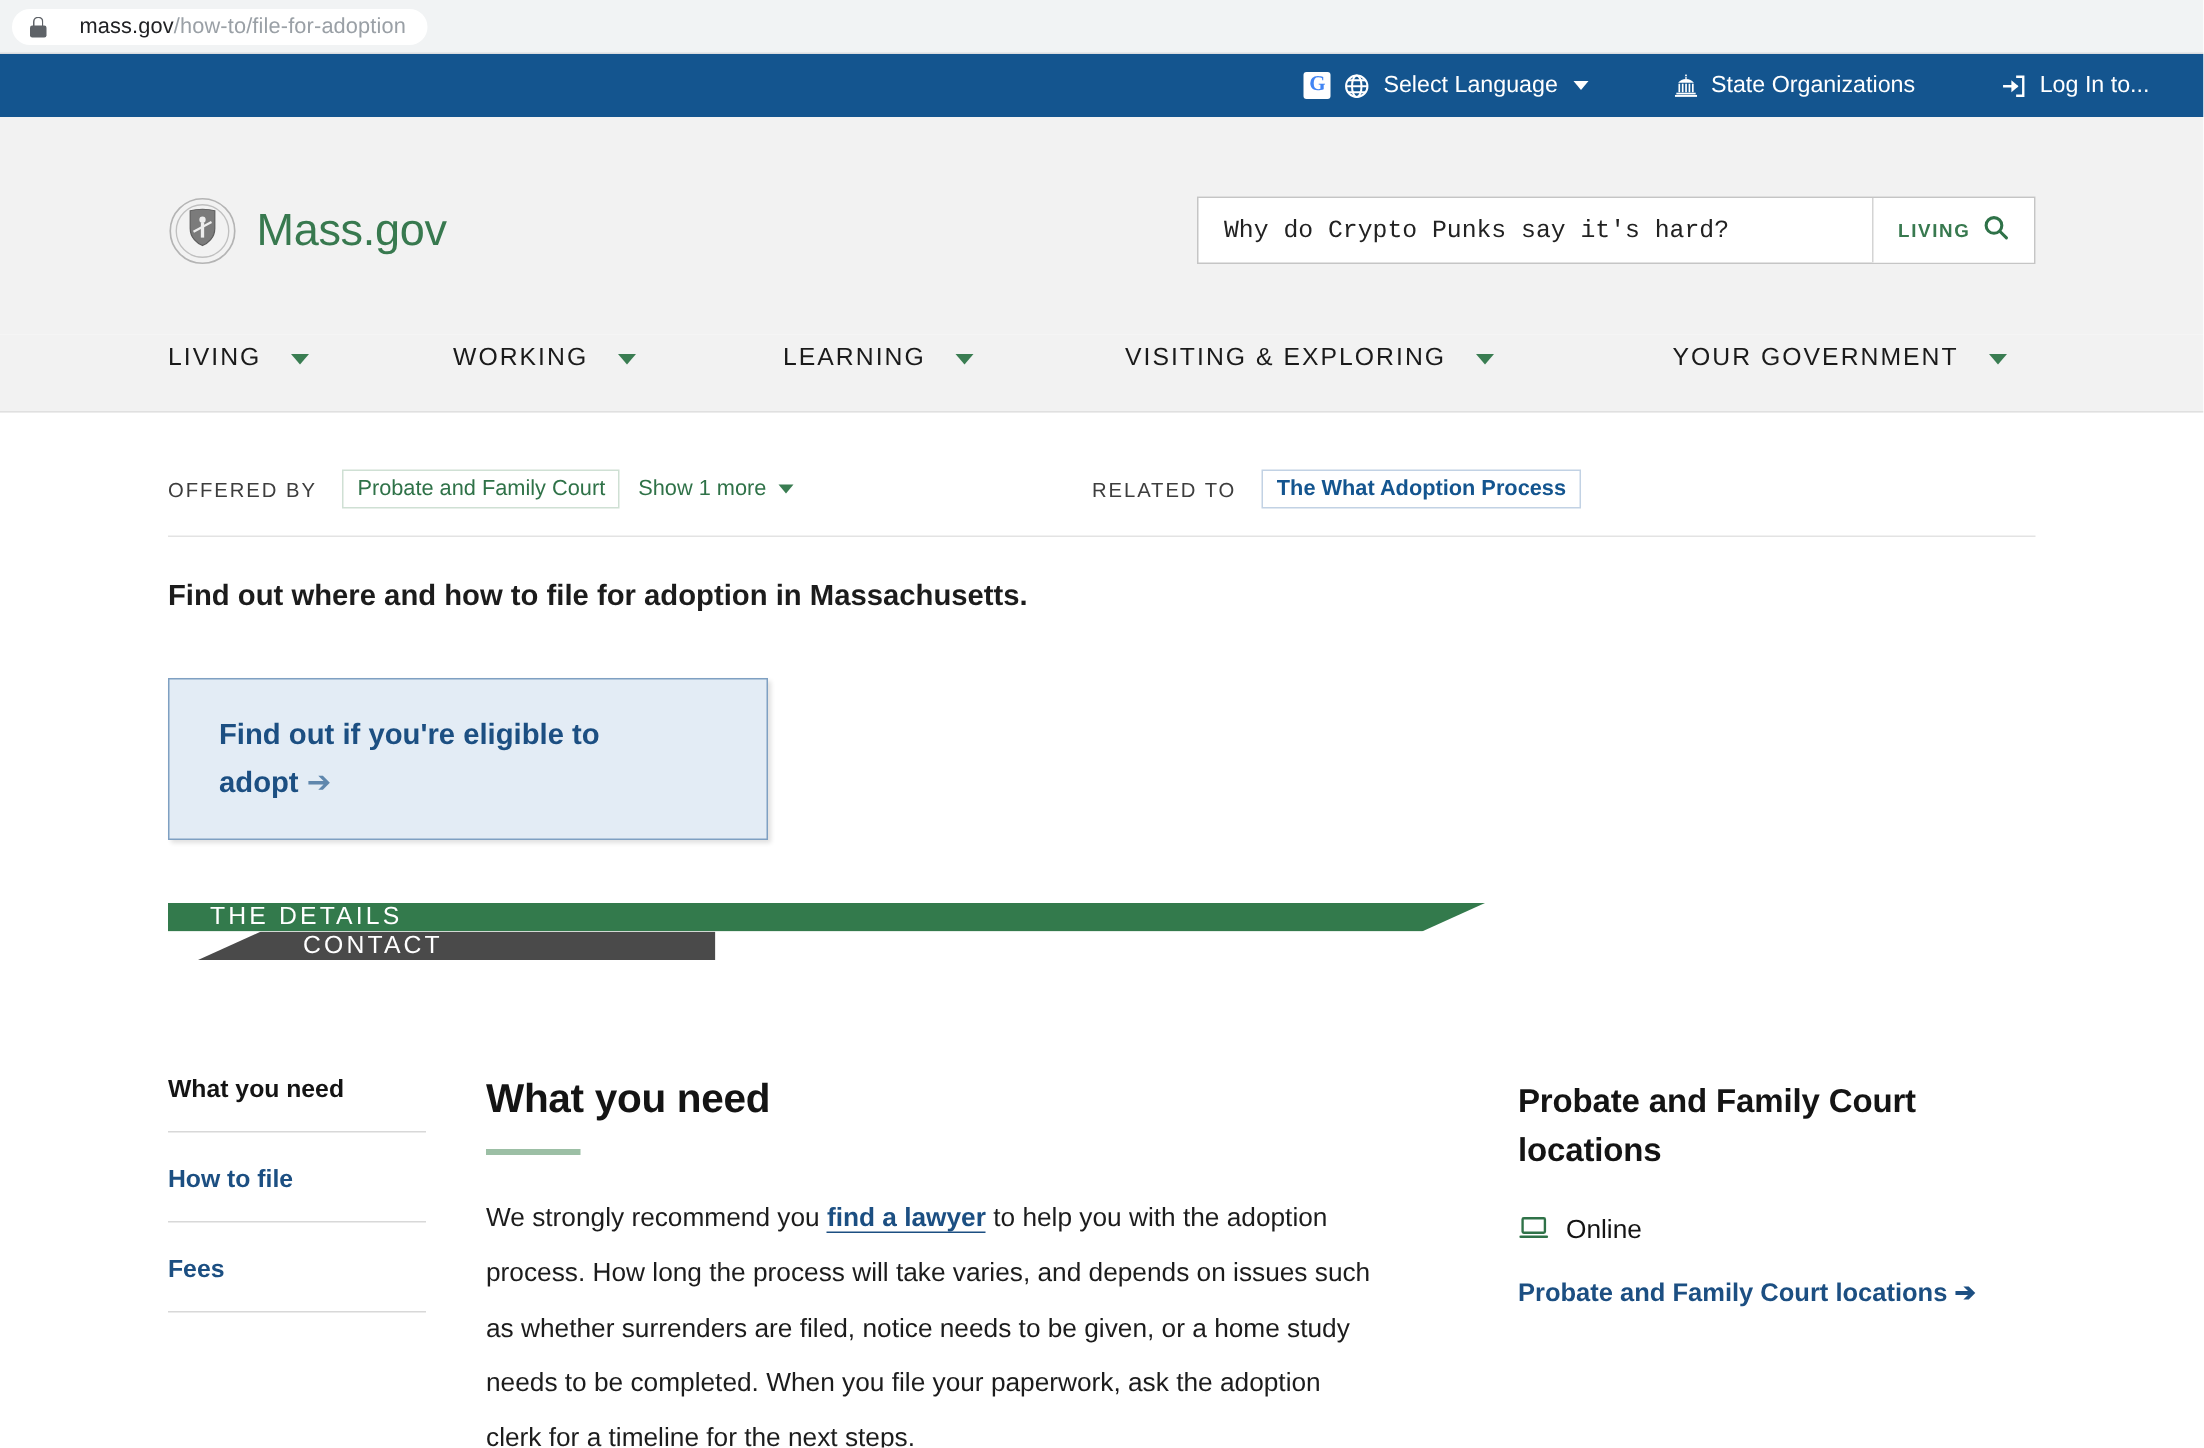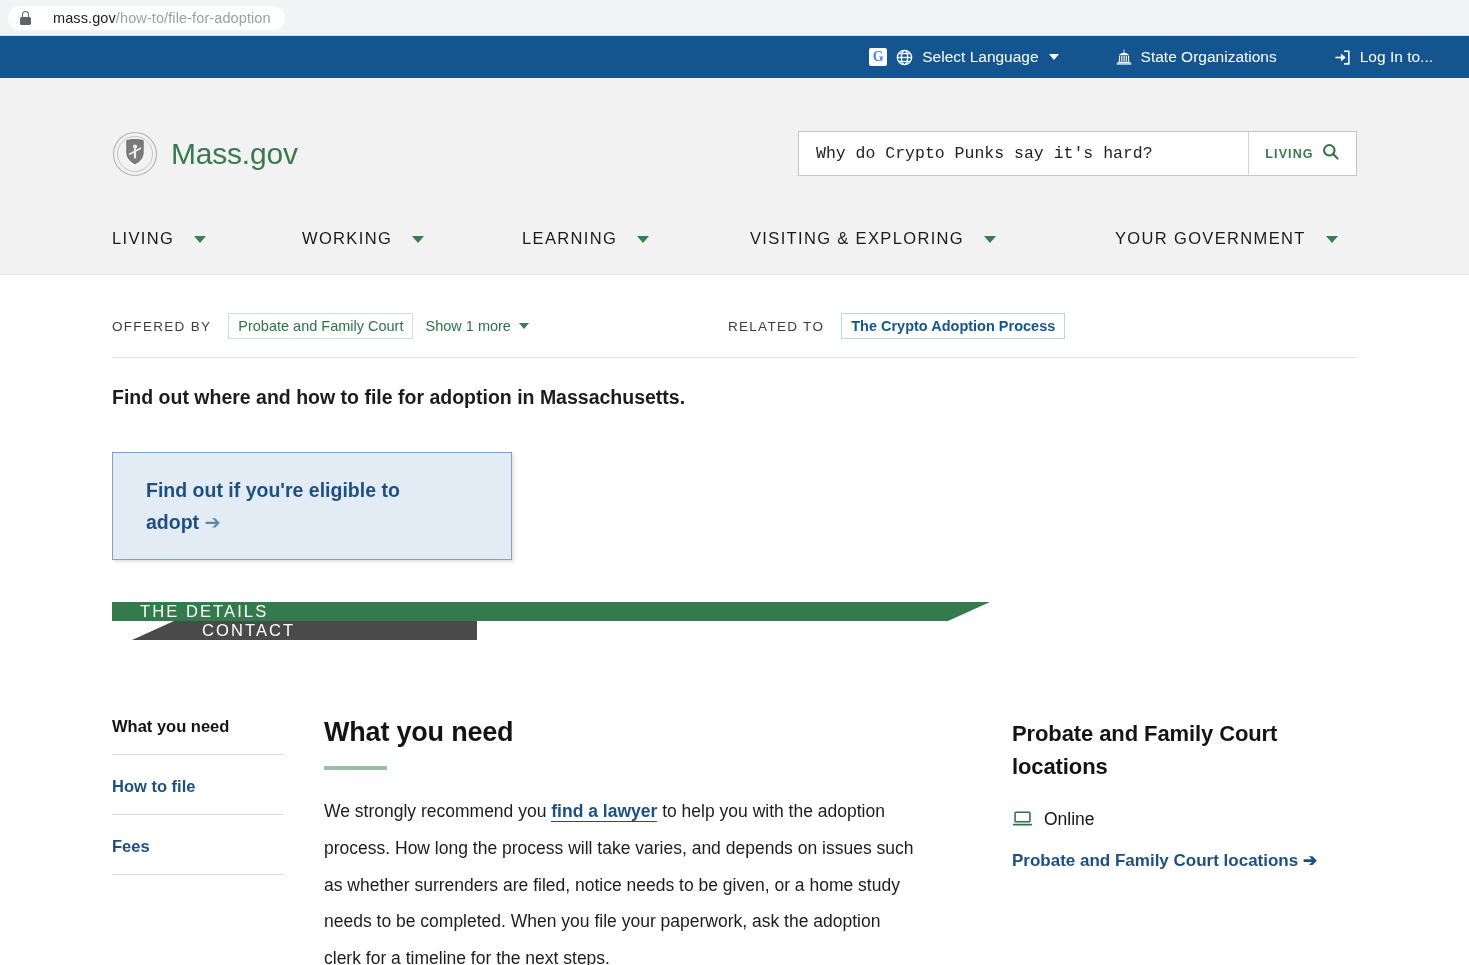--- a/index.html
+++ b/index.html
@@ -342,21 +342,21 @@
 <div class="meta-row">
   <span class="meta-label">OFFERED BY</span>
   <span class="tag-green">Probate and Family Court</span>
   <span class="show-more">
     <span>Show 1 more</span>
     <span class="chev-green-sm"></span>
   </span>
 
   <span class="meta-right">
     <span class="meta-label">RELATED TO</span>
-    <span class="tag-blue">The Crypto Adoption Process</span>
+    <span class="tag-blue">The What Adoption Process</span>
   </span>
 </div>
 
 <div class="content">
   <div class="page-subtitle">Find out where and how to file for adoption in Massachusetts.</div>
 
   <div class="cta-box">
     <span class="cta-text">
       <span>Find out if you're eligible to</span><br>
       <span>adopt</span>

